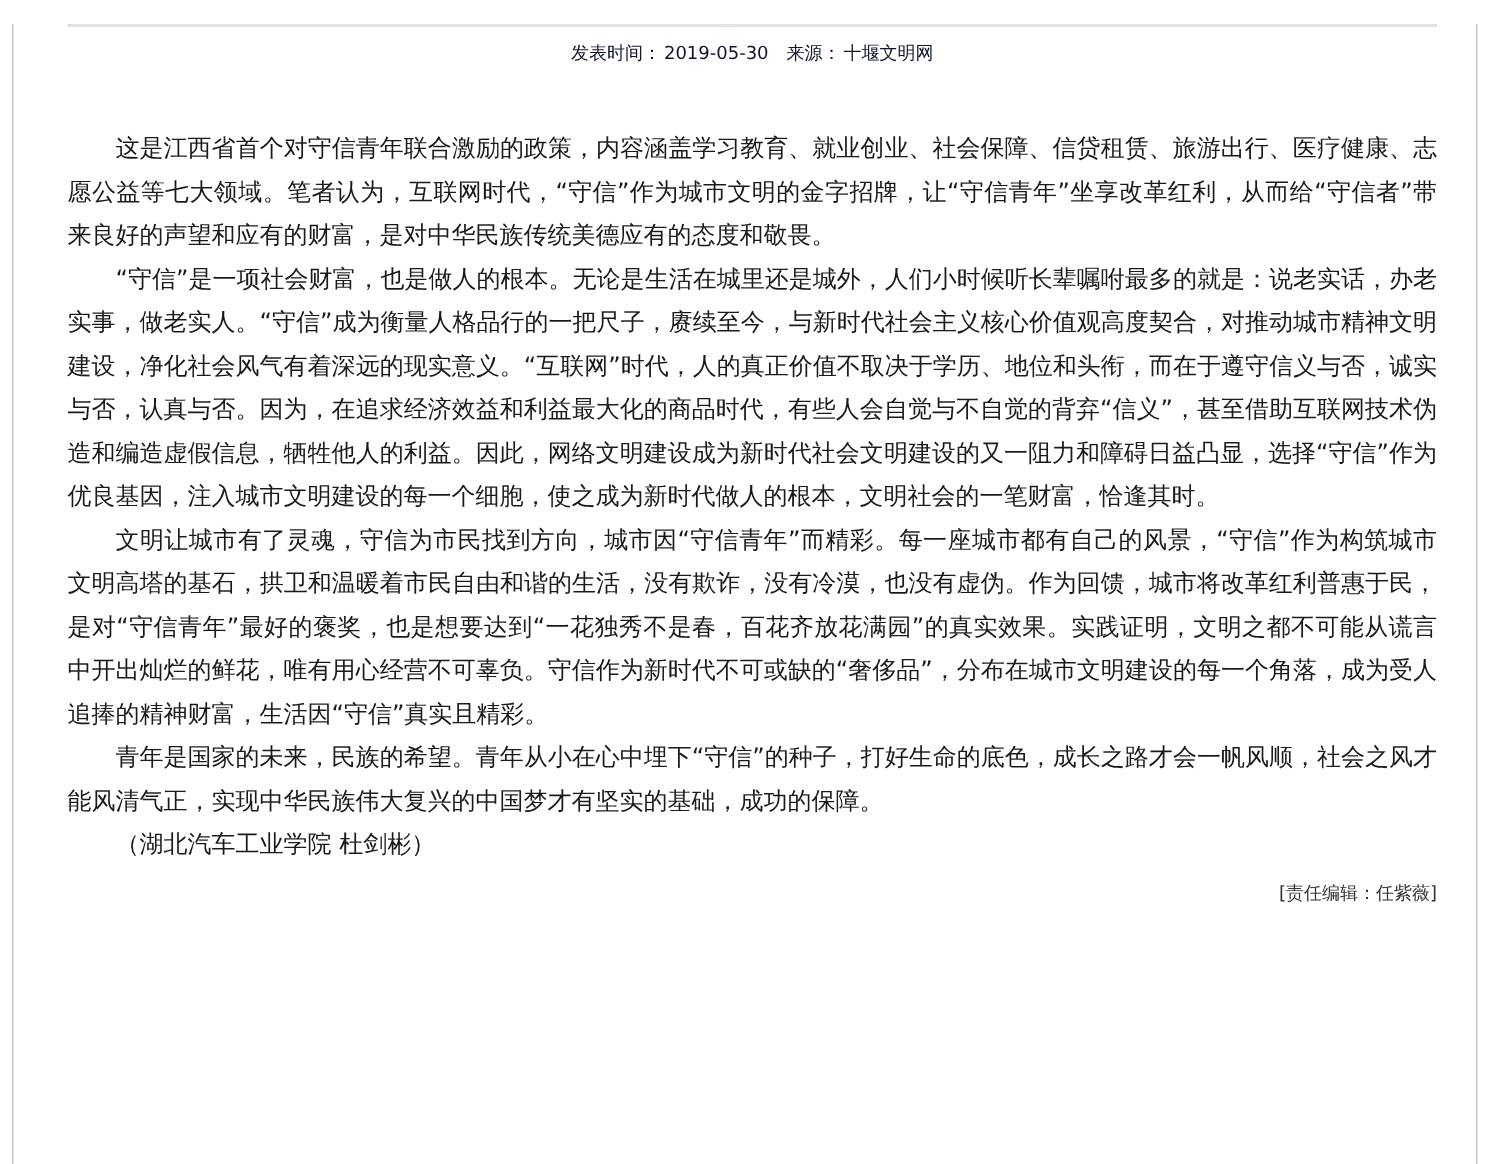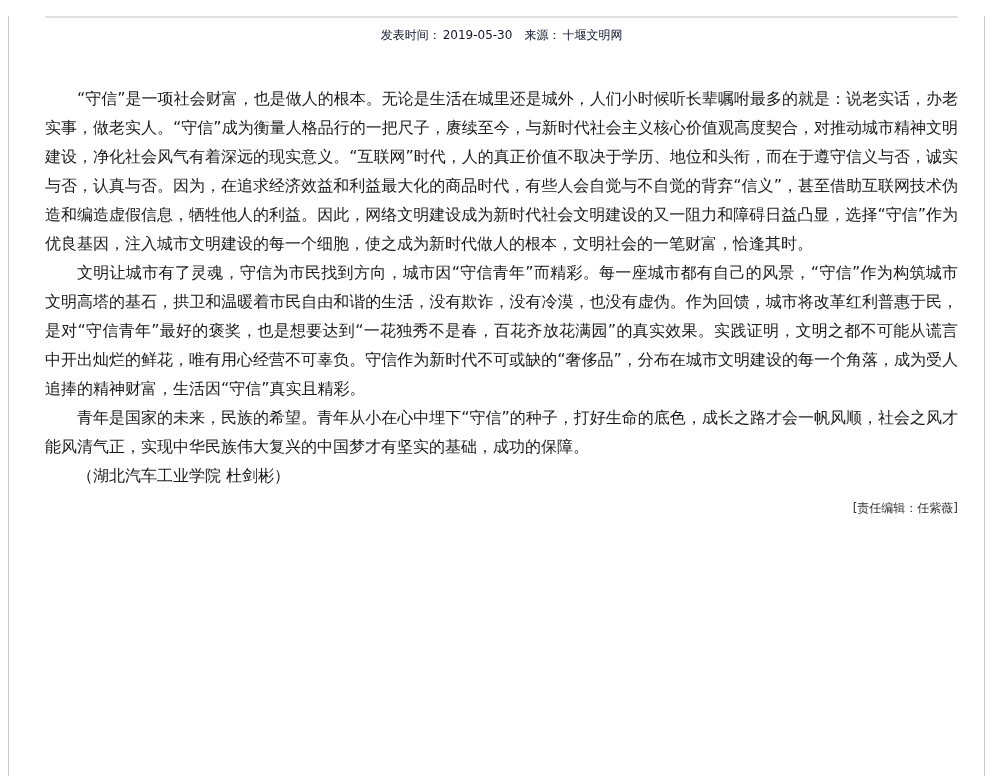--- a/index.html
+++ b/index.html
@@ -66,20 +66,21 @@
 <div class="page">
 
 
   <hr class="title-divider">
 
   <div class="meta-row">
     <span>发表时间：</span><span>2019-05-30</span><span class="meta-gap"></span><span>来源：</span><span>十堰文明网</span>
   </div>
 
   <div class="article-body">
+    <p>这是江西省首个对守信青年联合激励的政策，内容涵盖学习教育、就业创业、社会保障、信贷租赁、旅游出行、医疗健康、志愿公益等七大领域。笔者认为，互联网时代，“守信”作为城市文明的金字招牌，让“守信青年”坐享改革红利，从而给“守信者”带来良好的声望和应有的财富，是对中华民族传统美德应有的态度和敬畏。</p>
     <p>“守信”是一项社会财富，也是做人的根本。无论是生活在城里还是城外，人们小时候听长辈嘱咐最多的就是：说老实话，办老实事，做老实人。“守信”成为衡量人格品行的一把尺子，赓续至今，与新时代社会主义核心价值观高度契合，对推动城市精神文明建设，净化社会风气有着深远的现实意义。“互联网”时代，人的真正价值不取决于学历、地位和头衔，而在于遵守信义与否，诚实与否，认真与否。因为，在追求经济效益和利益最大化的商品时代，有些人会自觉与不自觉的背弃“信义”，甚至借助互联网技术伪造和编造虚假信息，牺牲他人的利益。因此，网络文明建设成为新时代社会文明建设的又一阻力和障碍日益凸显，选择“守信”作为优良基因，注入城市文明建设的每一个细胞，使之成为新时代做人的根本，文明社会的一笔财富，恰逢其时。</p>
     <p>文明让城市有了灵魂，守信为市民找到方向，城市因“守信青年”而精彩。每一座城市都有自己的风景，“守信”作为构筑城市文明高塔的基石，拱卫和温暖着市民自由和谐的生活，没有欺诈，没有冷漠，也没有虚伪。作为回馈，城市将改革红利普惠于民，是对“守信青年”最好的褒奖，也是想要达到“一花独秀不是春，百花齐放花满园”的真实效果。实践证明，文明之都不可能从谎言中开出灿烂的鲜花，唯有用心经营不可辜负。守信作为新时代不可或缺的“奢侈品”，分布在城市文明建设的每一个角落，成为受人追捧的精神财富，生活因“守信”真实且精彩。</p>
     <p>青年是国家的未来，民族的希望。青年从小在心中埋下“守信”的种子，打好生命的底色，成长之路才会一帆风顺，社会之风才能风清气正，实现中华民族伟大复兴的中国梦才有坚实的基础，成功的保障。</p>
     <p>（湖北汽车工业学院 杜剑彬）</p>
   </div>
 
   <div class="editor-row">[责任编辑：任紫薇]</div>
 
 </div>
 

